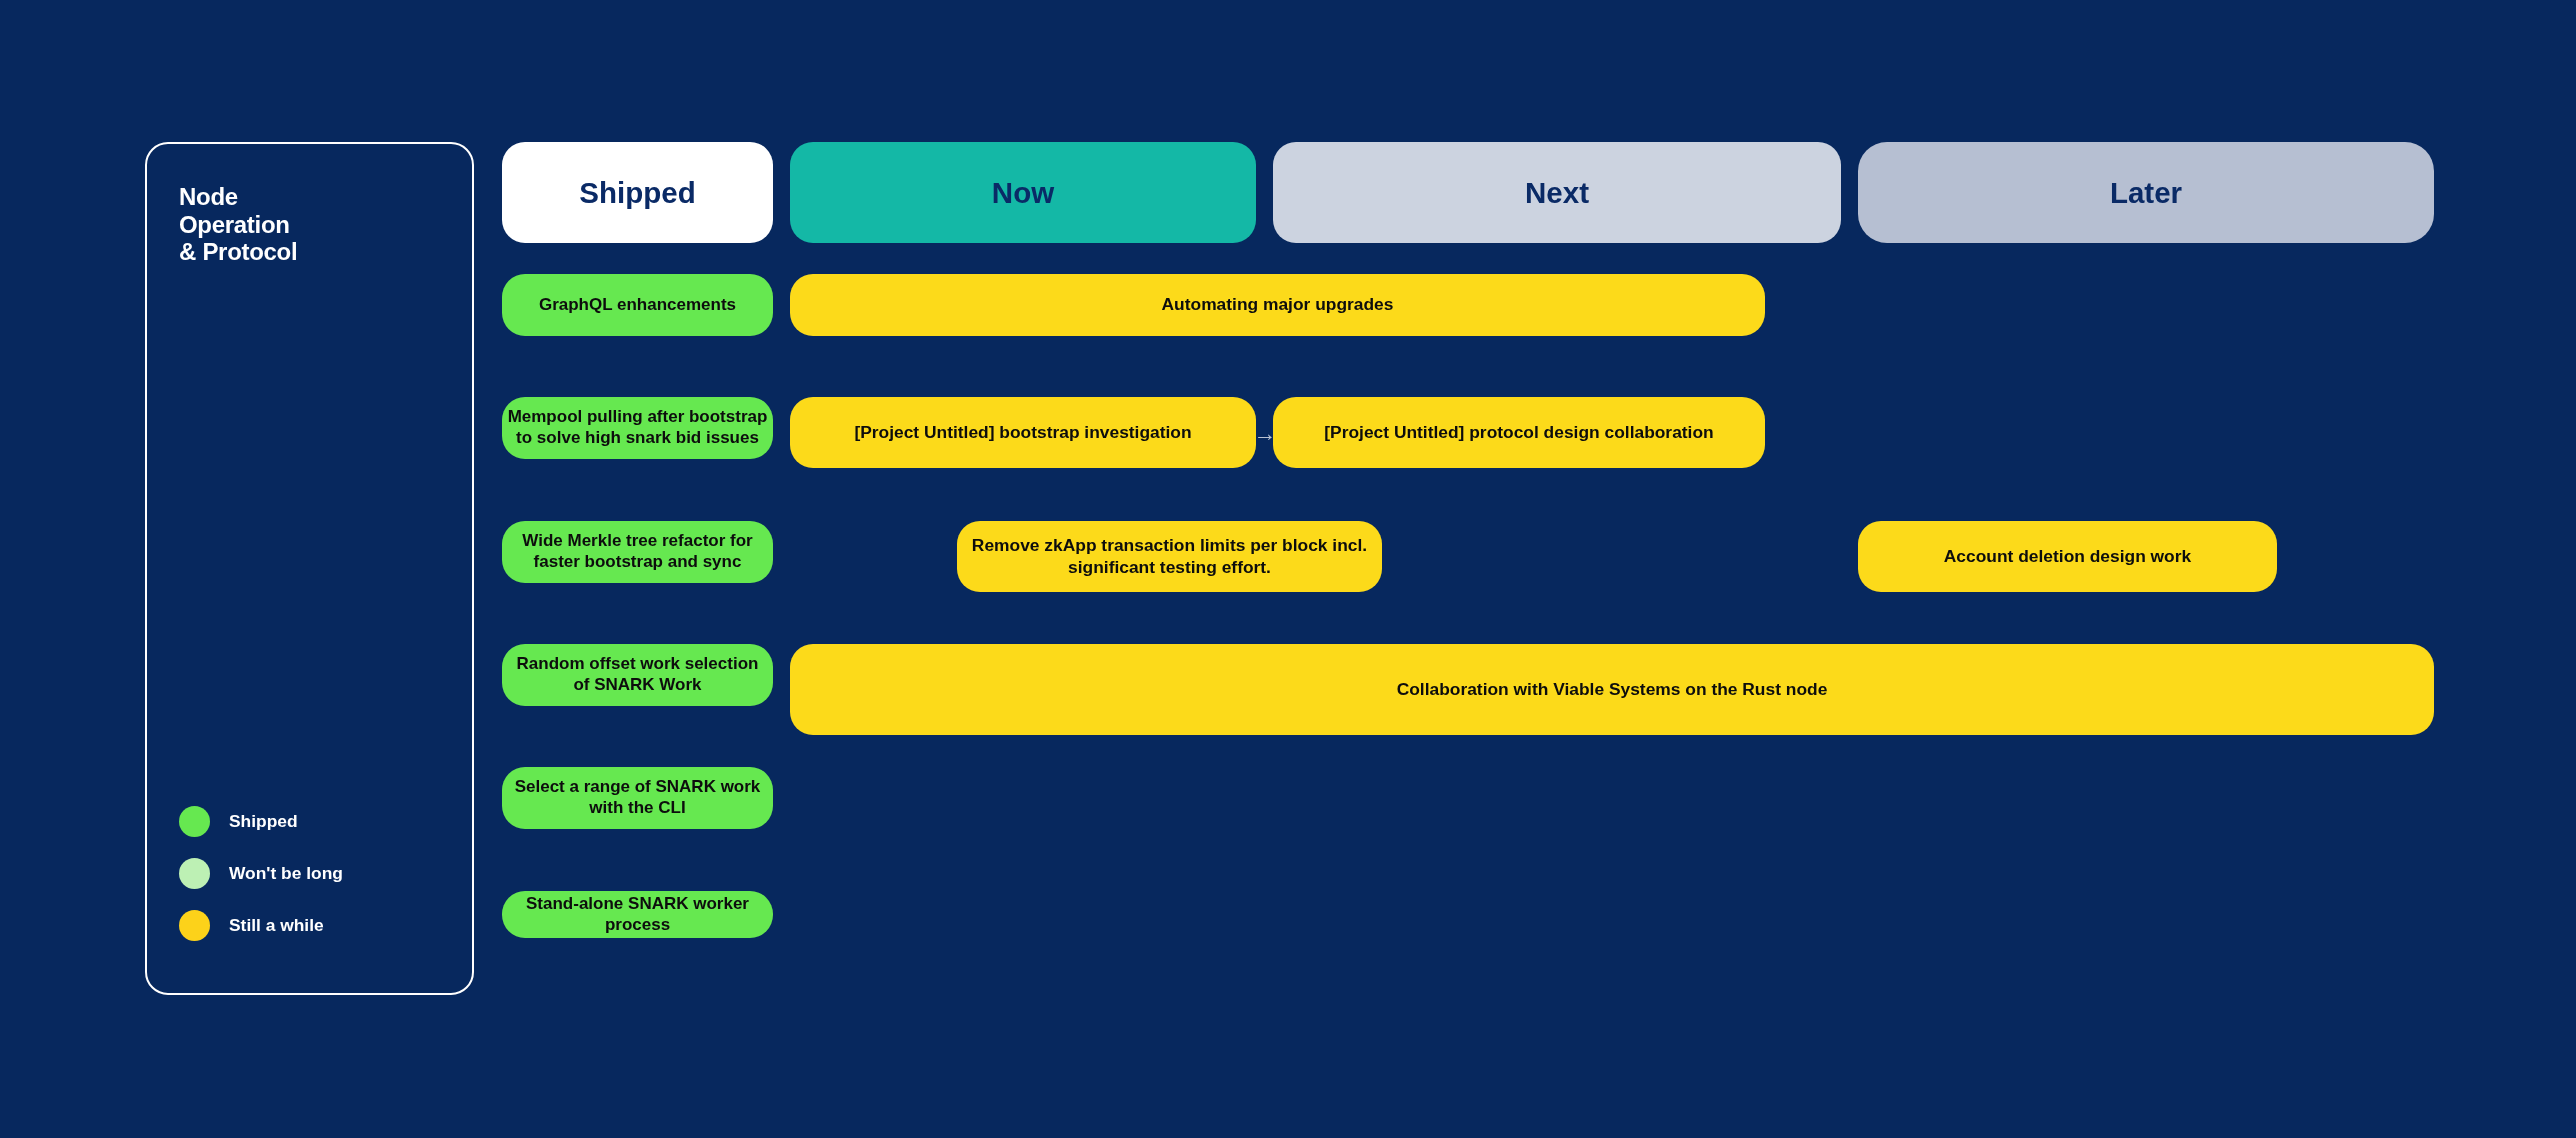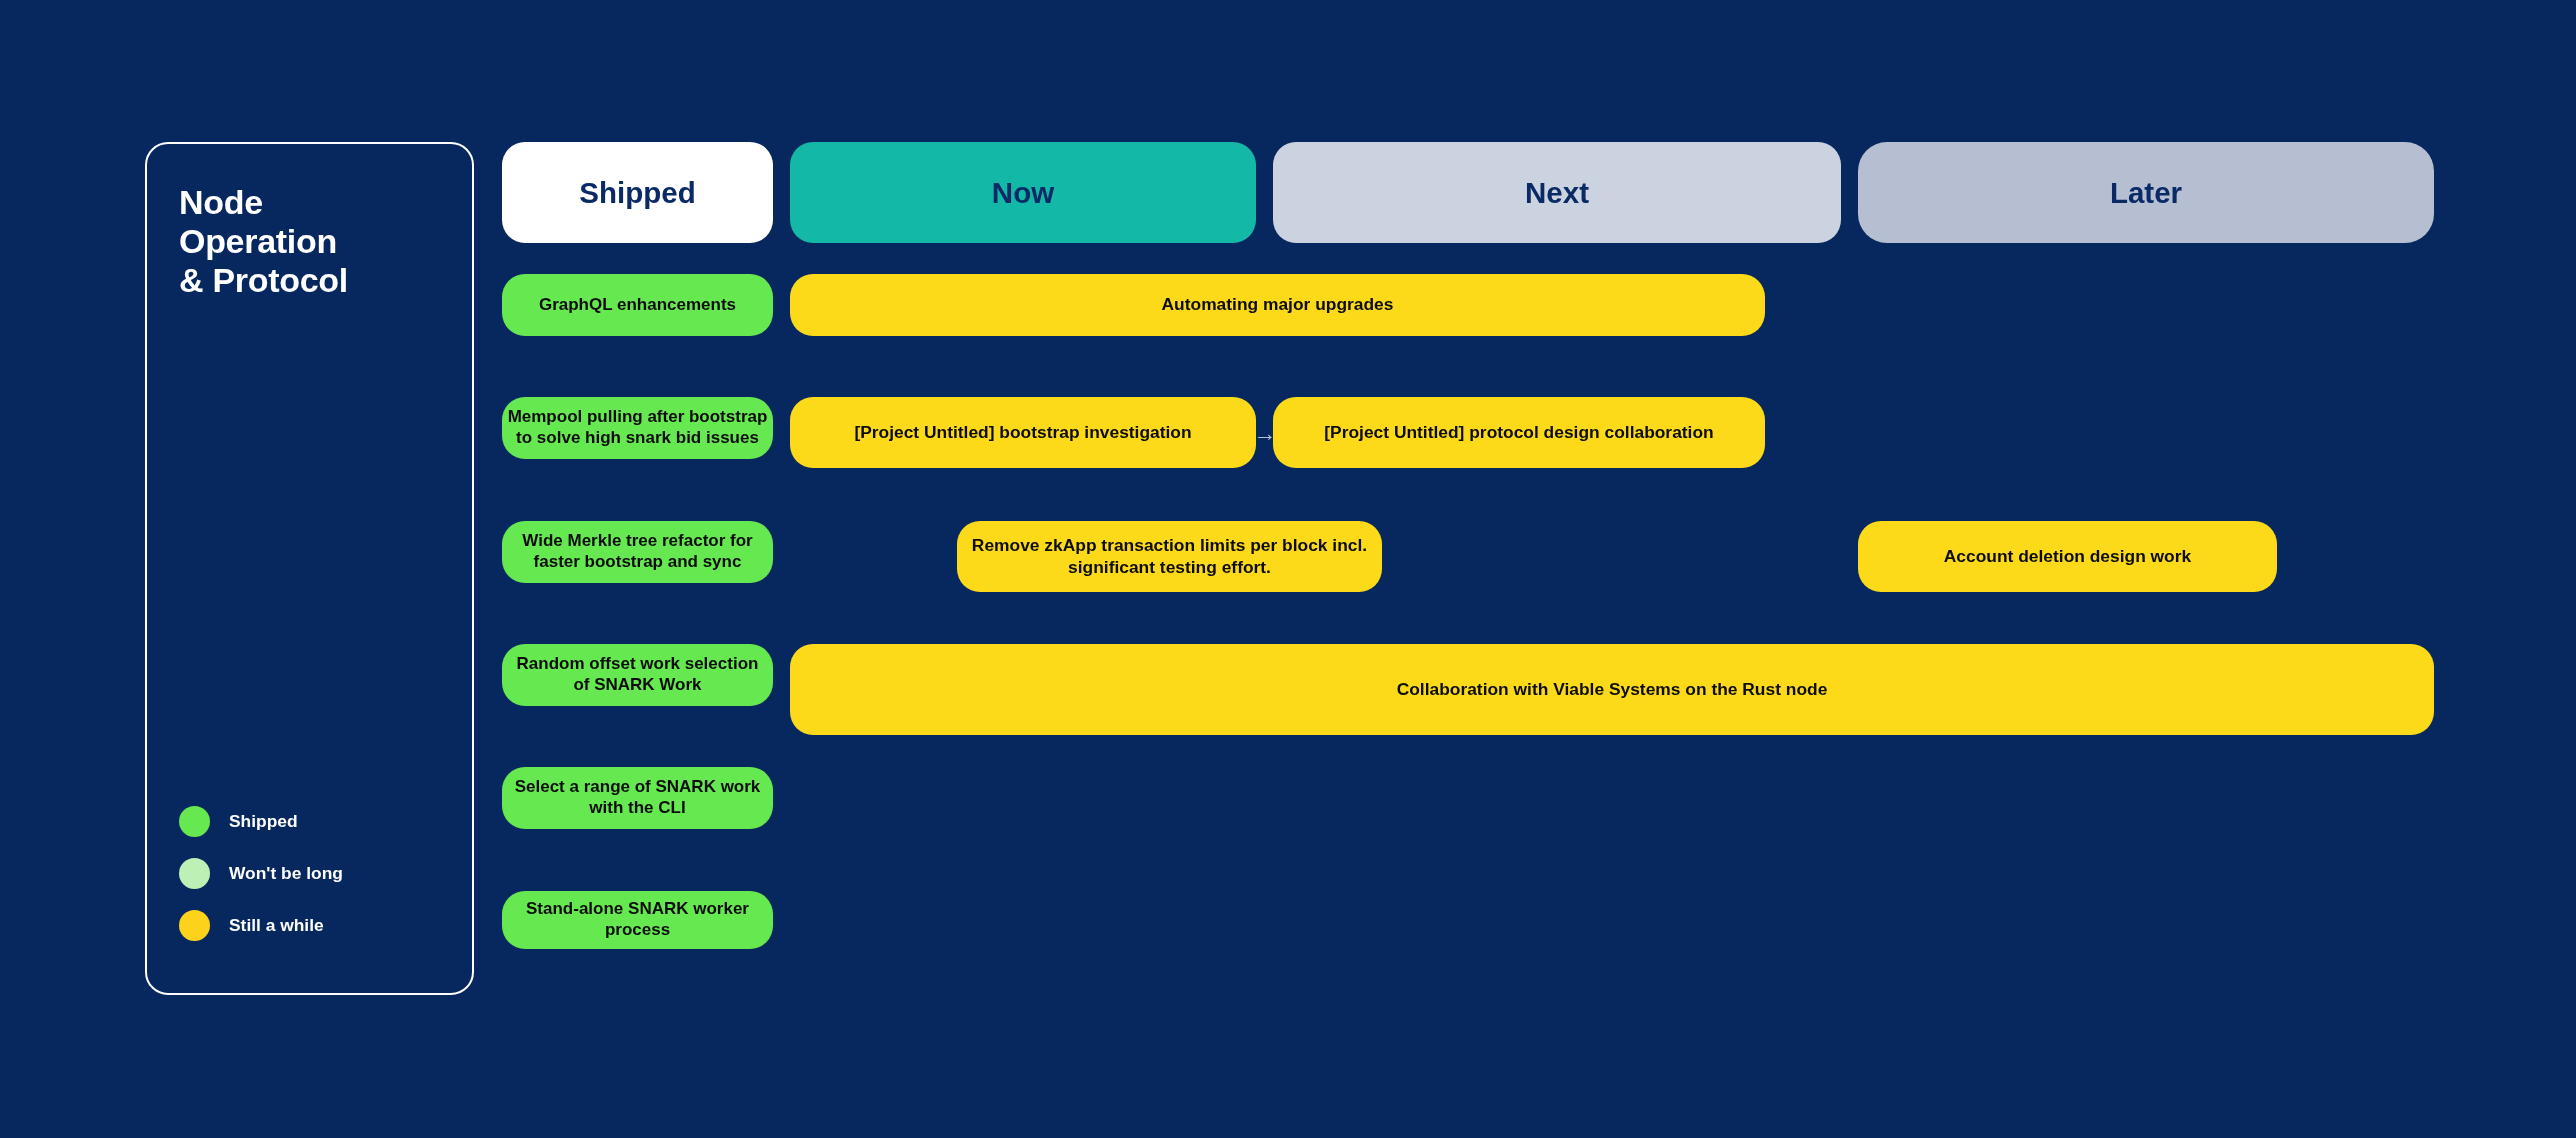--- a/index.html
+++ b/index.html
@@ -22,21 +22,21 @@
     height: 853px;
     border: 2px solid #ffffff;
     border-radius: 23px;
   }
   #sidebar-title {
     position: absolute;
     left: 32px;
     top: 39px;
     width: 268px;
     color: #ffffff;
-    font-size: 34px;
+    font-size: 24px;
     font-weight: 700;
     line-height: 1.15;
     letter-spacing: -0.3px;
     white-space: pre-line;
   }
 
   #legend {
     position: absolute;
     left: 32px;
     bottom: 42px;
@@ -134,21 +134,21 @@
 <div id="board">
     <div class="col-header" style="left: 0px; width: 271px; background: rgb(255, 255, 255);">Shipped</div>
     <div class="col-header" style="left: 288px; width: 466px; background: #14b8a6;">Now</div>
     <div class="col-header" style="left: 771px; width: 568px; background: rgb(204, 211, 224);">Next</div>
     <div class="col-header" style="left: 1356px; width: 576px; background: rgb(182, 191, 210); border-radius: 29px;">Later</div>
     <div class="card green" style="left: 0px; top: 274px; width: 271px; height: 62px;">GraphQL enhancements</div>
     <div class="card green" style="left: 0px; top: 397px; width: 271px; height: 62px;">Mempool pulling after bootstrap to solve high snark bid issues</div>
     <div class="card green" style="left: 0px; top: 521px; width: 271px; height: 62px;">Wide Merkle tree refactor for faster bootstrap and sync</div>
     <div class="card green" style="left: 0px; top: 644px; width: 271px; height: 62px;">Random offset work selection of SNARK Work</div>
     <div class="card green" style="left: 0px; top: 767px; width: 271px; height: 62px;">Select a range of SNARK work with the CLI</div>
-    <div class="card green" style="left: 0px; top: 891px; width: 271px; height: 58px;">Stand-alone SNARK worker process</div>
+    <div class="card green" style="left: 0px; top: 891px; width: 271px; height: 47px;">Stand-alone SNARK worker process</div>
     <div class="card yellow" style="left: 288px; top: 274px; width: 975px; height: 62px;">Automating major upgrades</div>
     <div class="card yellow" style="left: 288px; top: 397px; width: 466px; height: 71px;">[Project Untitled] bootstrap investigation</div>
     <div class="card yellow" style="left: 771px; top: 397px; width: 492px; height: 71px;">[Project Untitled] protocol design collaboration</div>
     <div class="card yellow" style="left: 455px; top: 521px; width: 425px; height: 71px;">Remove zkApp transaction limits per block incl. significant testing effort.</div>
     <div class="card yellow" style="left: 1356px; top: 521px; width: 419px; height: 71px;">Account deletion design work</div>
     <div class="card yellow" style="left: 288px; top: 644px; width: 1644px; height: 91px;">Collaboration with Viable Systems on the Rust node</div>
     <div class="arrow" style="left: 754px; top: 423px; width: 17.4px; height: 20px;">→</div>
   </div>
 
 

